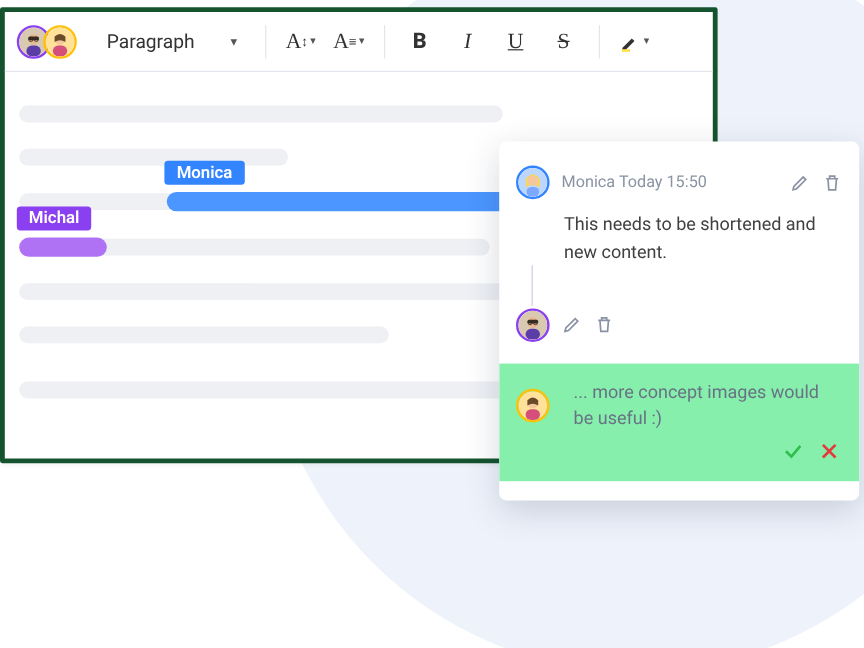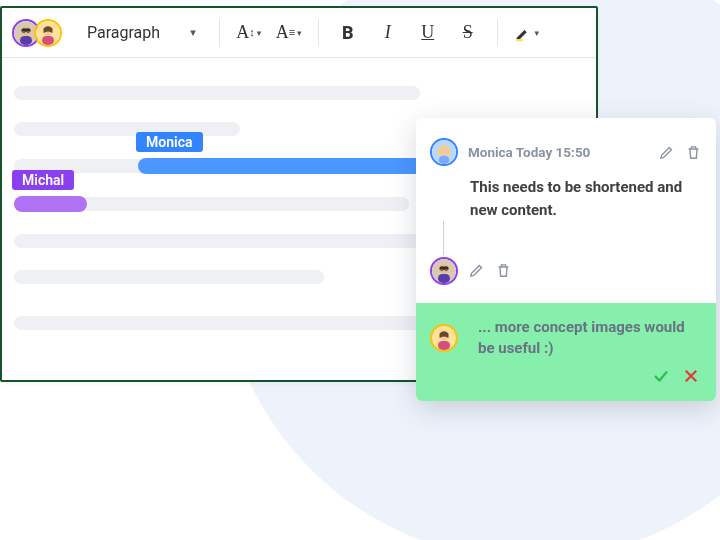--- a/index.html
+++ b/index.html
@@ -1,19 +1,19 @@
 <!DOCTYPE html>
 <html><head>
 <meta charset="utf-8">
 <style>
   * { box-sizing: border-box; margin: 0; padding: 0; }
   html, body { width: 720px; height: 540px; font-family: -apple-system, BlinkMacSystemFont, "Segoe UI", Roboto, sans-serif; overflow: hidden; background: #fff; color: #333; }
   .stage { position: relative; width: 720px; height: 540px; }
   .bg-circle { position: absolute; right: -120px; top: -60px; width: 620px; height: 620px; border-radius: 50%; background: #eef3fb; z-index: 0; }
-  .editor { position: absolute; left: 0; top: 6px; width: 598px; background: #fff; border: 2px solid #14532d; border-radius: 2px; z-index: 2; box-shadow: 0 2px 4px rgba(0,0,0,0.04); }
+  .editor { position: absolute; left: 0; top: 6px; width: 598px; background: #fff; border: 4px solid #14532d; border-radius: 2px; z-index: 2; box-shadow: 0 2px 4px rgba(0,0,0,0.04); }
   .toolbar { height: 50px; display: flex; align-items: center; padding: 0 10px; gap: 6px; border-bottom: 1px solid #e2e6ec; }
   .avatars { display: flex; align-items: center; }
   .avatar { width: 28px; height: 28px; border-radius: 50%; border: 2px solid; display: flex; align-items: center; justify-content: center; }
   .avatar + .avatar { margin-left: -6px; }
   .avatar svg { width: 100%; height: 100%; border-radius: 50%; }
   .style-select { margin-left: 8px; display: flex; align-items: center; gap: 30px; padding: 6px 10px; border: 1px solid transparent; border-radius: 4px; cursor: pointer; font-size: 16px; color: #333; }
   .chev { font-size: 11px; color: #555; }
   .sep { width: 1px; height: 28px; background: #e2e6ec; margin: 0 6px; }
   .tbtn { min-width: 34px; height: 34px; display: flex; align-items: center; justify-content: center; border-radius: 4px; cursor: pointer; color: #333; position: relative; }
   .tbtn .sym { font-size: 18px; font-family: "Times New Roman", serif; }
@@ -31,21 +31,21 @@
   .line-wrap { position: relative; margin-bottom: 22px; height: 16px; }
   .line-wrap .base { position: absolute; left: 0; top: 1px; height: 14px; border-radius: 7px; background: #eef0f4; }
   .seg { position: absolute; top: 0; height: 16px; border-radius: 8px; }
   .cursor-tag { position: absolute; top: -26px; padding: 2px 10px; font-size: 14px; font-weight: 600; color: #fff; border-radius: 3px; white-space: nowrap; }
   .seg.monica { background: #4b97ff; }
   .tag.monica { background: #3385ff; }
   .seg.michal { background: #b072f4; }
   .tag.michal { background: #8a3ff0; left: -2px; }
   .seg.anne { background: #ffd24a; }
   .tag.anne { background: #ffc107; color: #fff; }
-  .comments { position: absolute; right: 4px; top: 118px; width: 300px; background: #fff; border-radius: 6px; box-shadow: 0 8px 28px rgba(30,40,70,0.18); z-index: 5; padding: 4px 0 0 0; overflow: hidden; font-weight: bold; }
+  .comments { position: absolute; right: 4px; top: 118px; width: 300px; background: #fff; border-radius: 6px; box-shadow: 0 8px 28px rgba(30,40,70,0.18); z-index: 5; padding: 4px 0 16px 0; overflow: hidden; }
   .comment { padding: 16px 14px 18px 14px; position: relative; }
   .comment + .comment::before { content: ""; position: absolute; left: 27px; top: -20px; width: 1px; height: 34px; background: #c9d2df; }
   .chead { display: flex; align-items: center; gap: 10px; }
   .cavatar { width: 28px; height: 28px; border-radius: 50%; border: 2px solid; flex-shrink: 0; }
   .cavatar svg { width: 100%; height: 100%; border-radius: 50%; }
   .cmeta { font-size: 13.5px; color: #8a93a3; flex: 1; }
   .cactions { display: flex; gap: 10px; color: #8a93a3; }
   .cactions .ibtn { cursor: pointer; display: flex; }
   .cactions svg { width: 17px; height: 17px; }
   .cbody { margin-top: 10px; font-size: 15px; line-height: 1.55; color: #404040; margin-left: 40px; }

